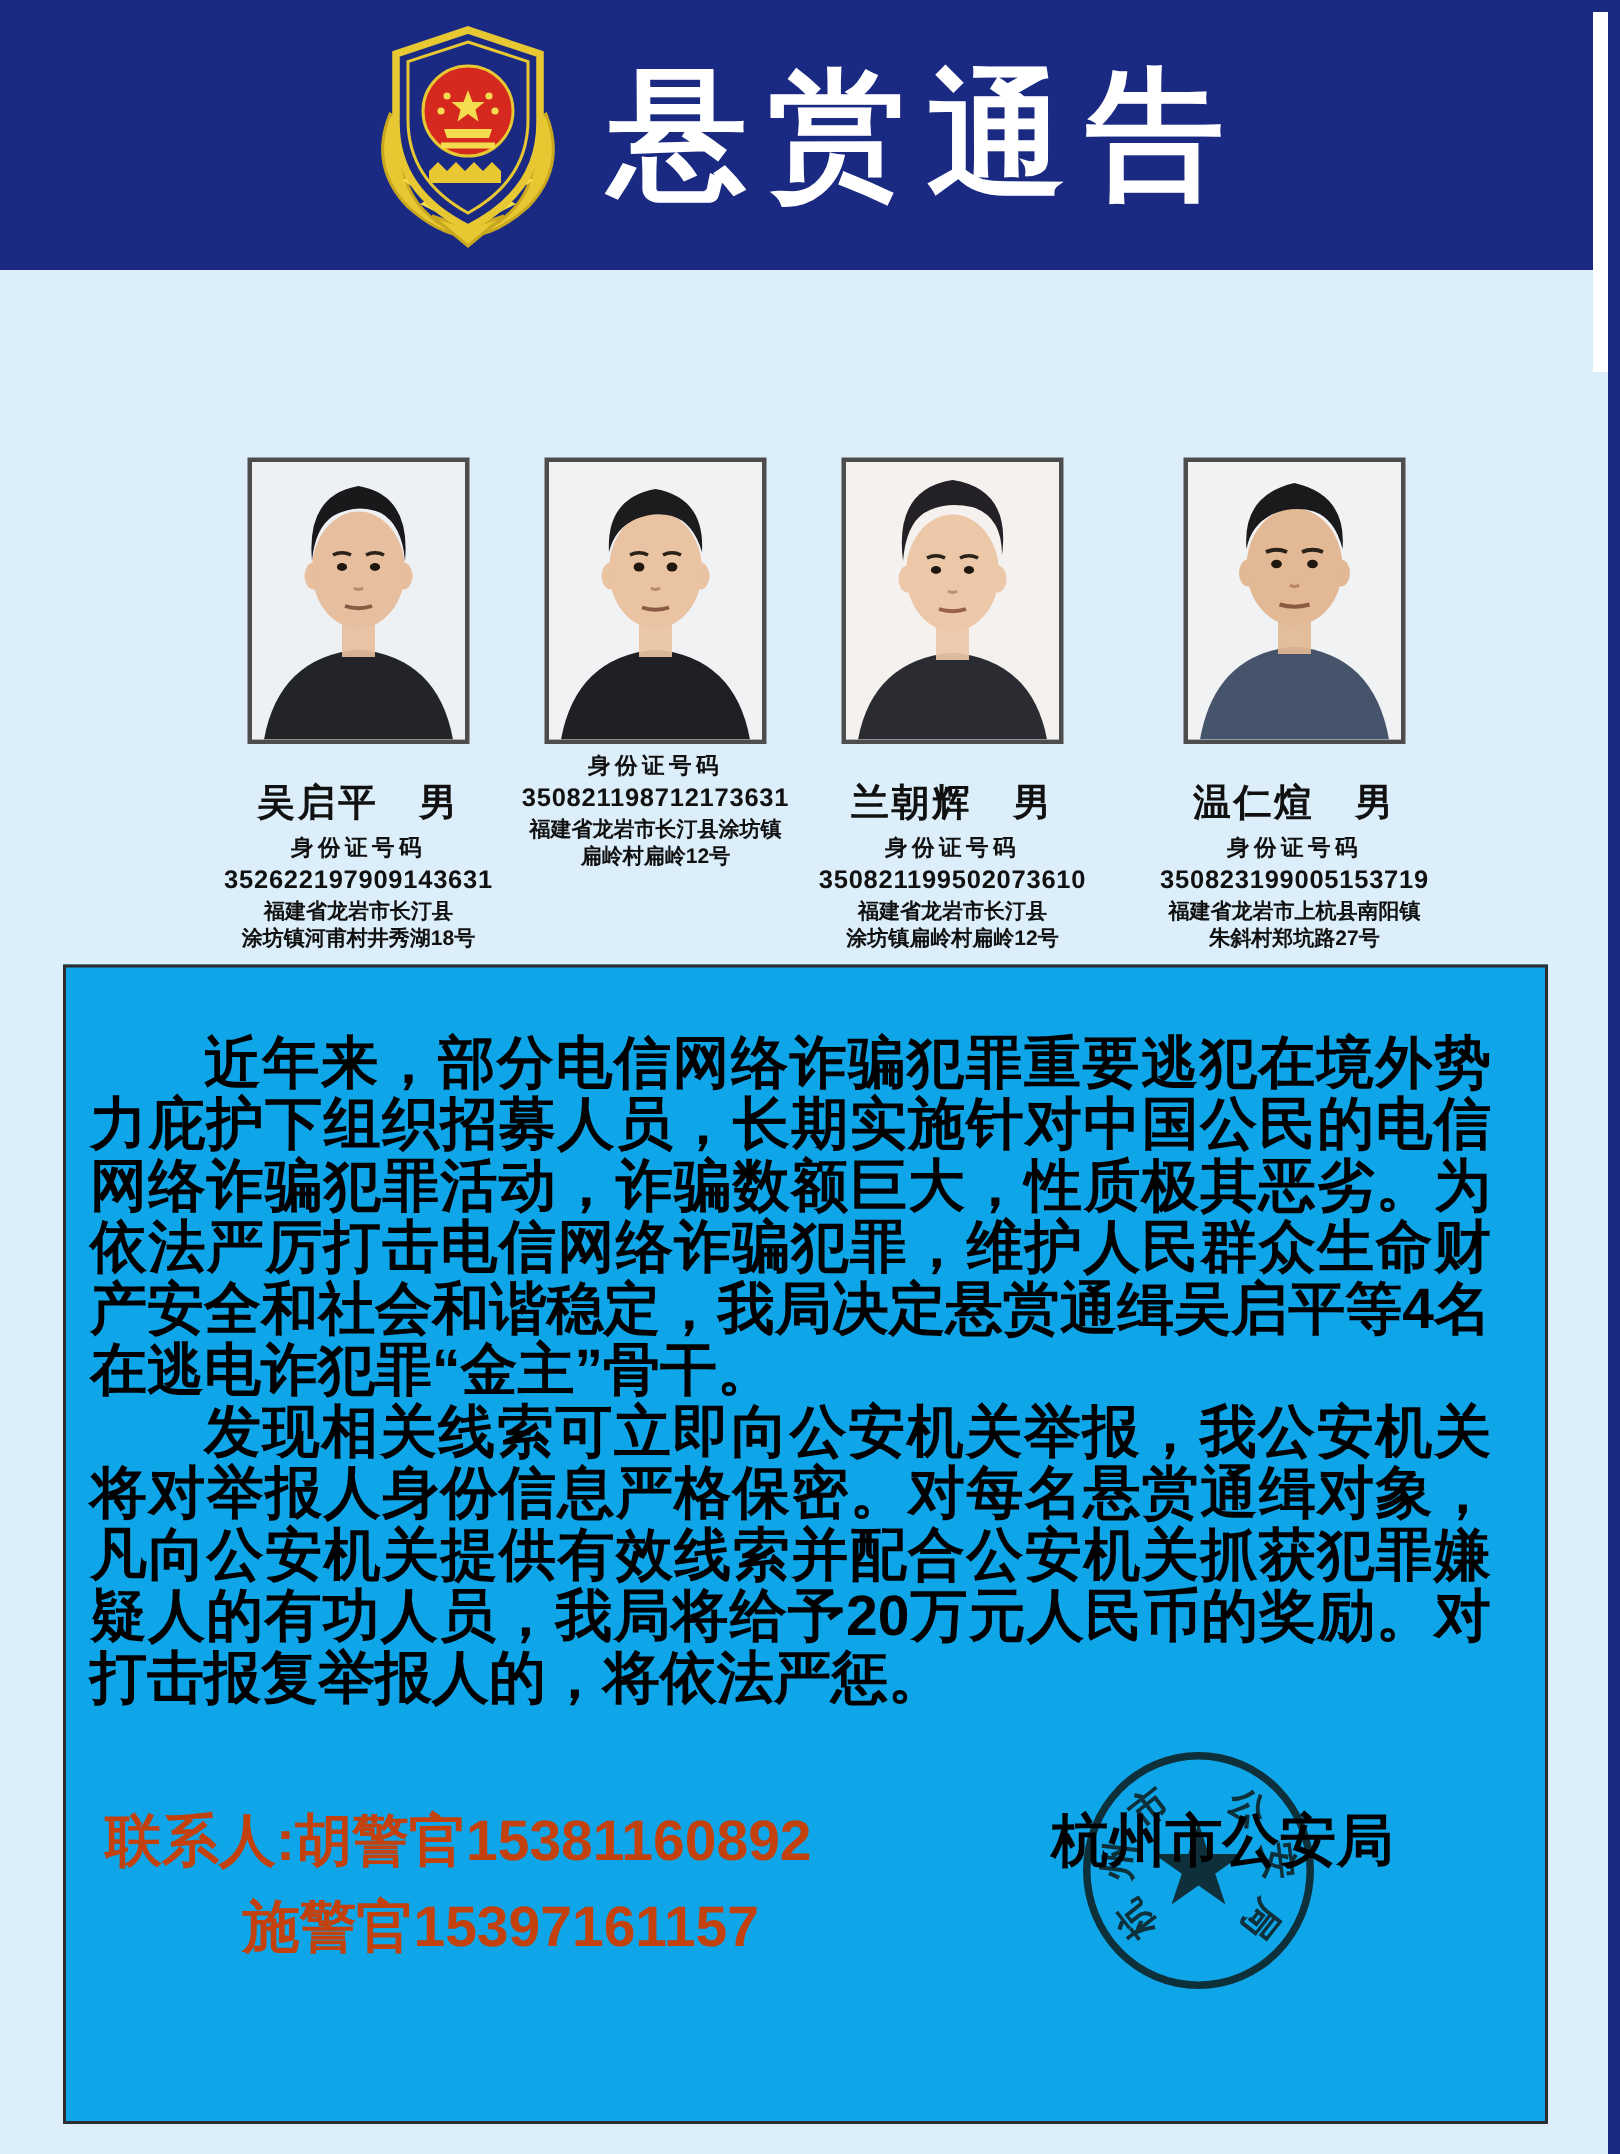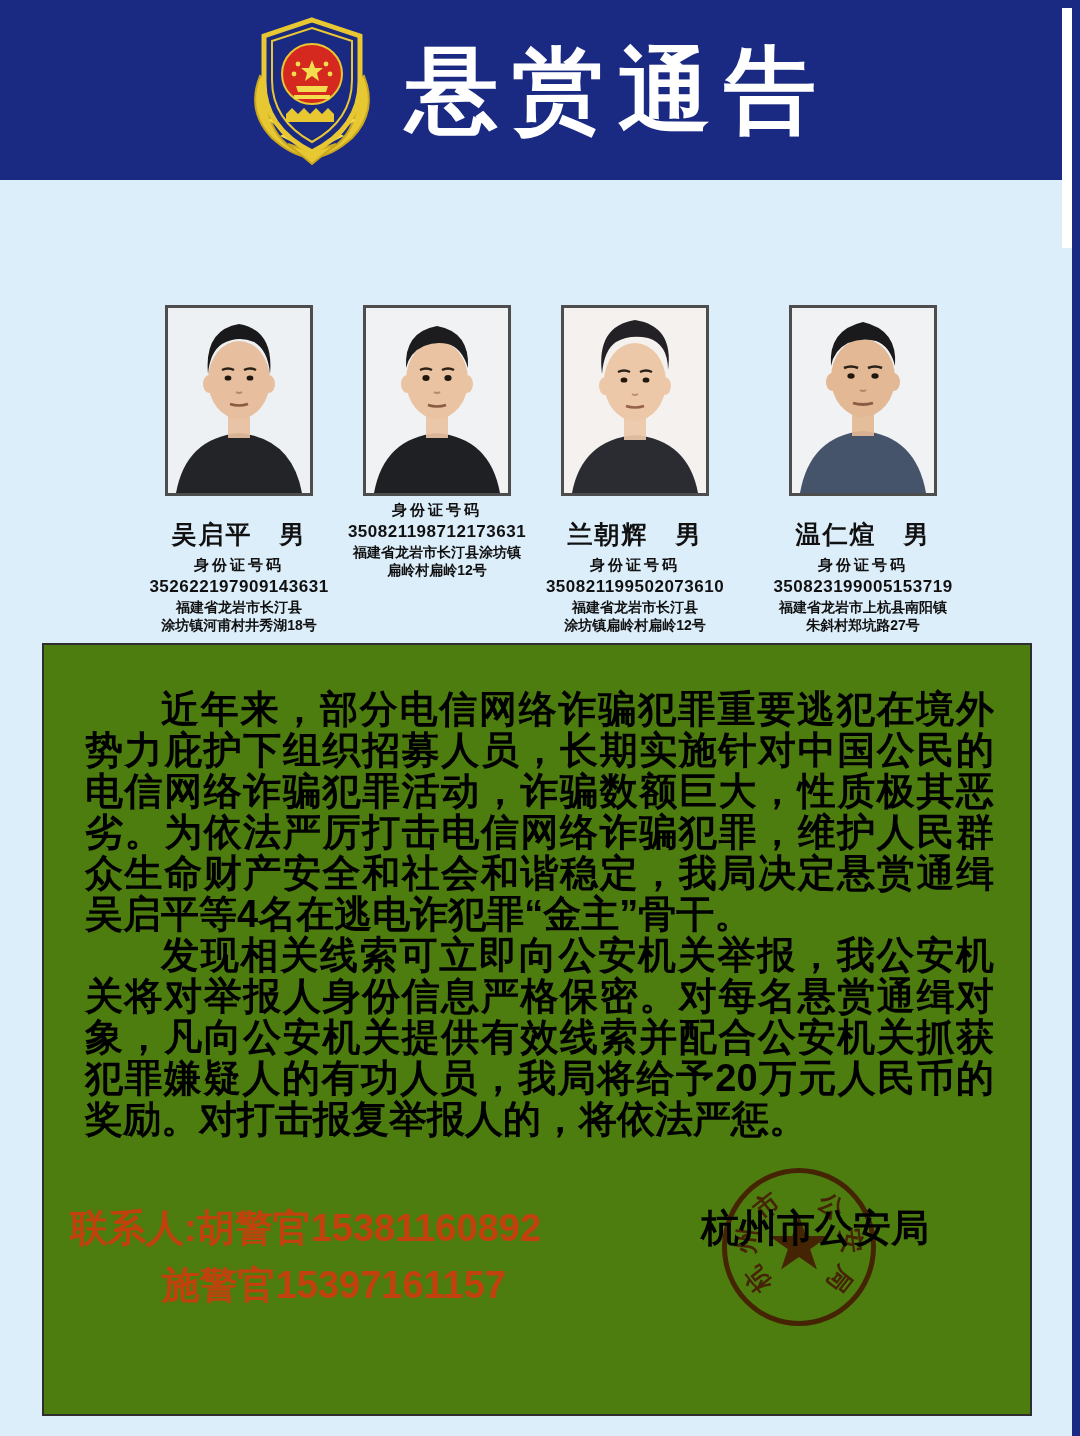--- a/index.html
+++ b/index.html
@@ -30,22 +30,22 @@
     border:3px solid #4d4d4d; background:#eef2f5;
   }
   .person-card .photo svg{ display:block; width:142px; height:185px; }
   .person-name{ margin-top:22px; font-size:25px; font-weight:900; letter-spacing:2px; white-space:nowrap; }
   .person-idlabel{ margin-top:5px; font-size:15px; font-weight:900; letter-spacing:3px;text-align:center; }
   .person-idnum{ margin-top:2px; font-size:17px; font-weight:900; letter-spacing:0.5px; white-space:nowrap; }
   .person-addr{ margin-top:2px; font-size:14px; font-weight:700; line-height:16px; white-space:nowrap; }
   
   .notice-box{
     position:absolute; left:42px; top:643px; width:990px; height:773px;
-    background:#4d7c0f; border:2px solid #2e2e2e;
-    padding:44px 36px 0 41px; color:#000;
+    background:#0ea5e9; border:2px solid #2e2e2e;
+    padding:44px 36px 0 16px; color:#000;
   }
   .notice-box p{
     font-size:38px; font-weight:900; line-height:41px;
     text-align:justify; text-indent:2em; letter-spacing:0px;
     font-family:"Liberation Sans","DejaVu Sans",sans-serif;
   }
   
   .contact-block{
     position:absolute; left:70px; top:1200px; width:436px;
     text-align:right; color:#c2410c; font-weight:900; font-size:38px; line-height:57px;

